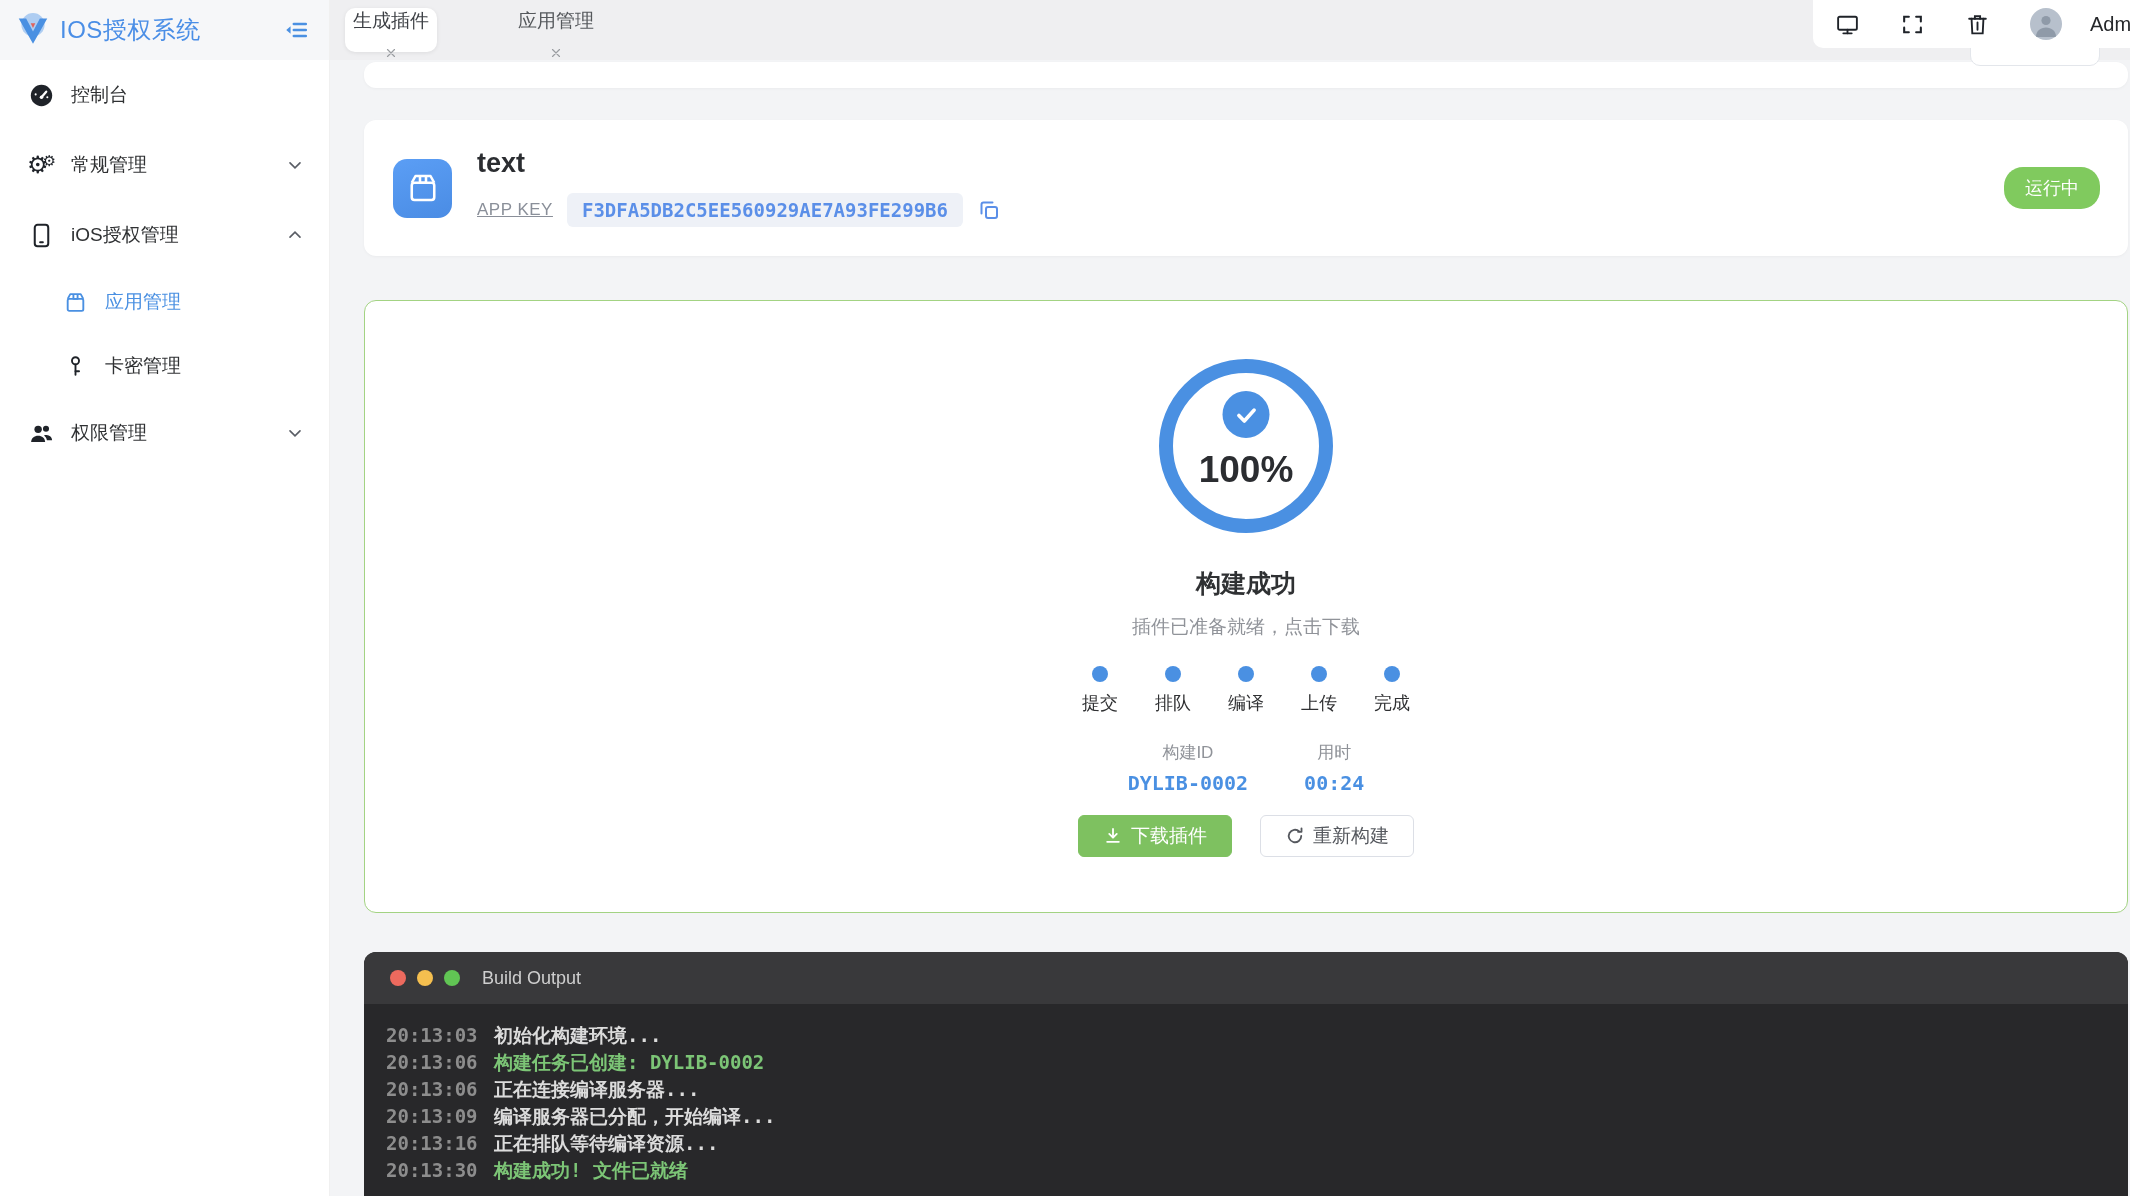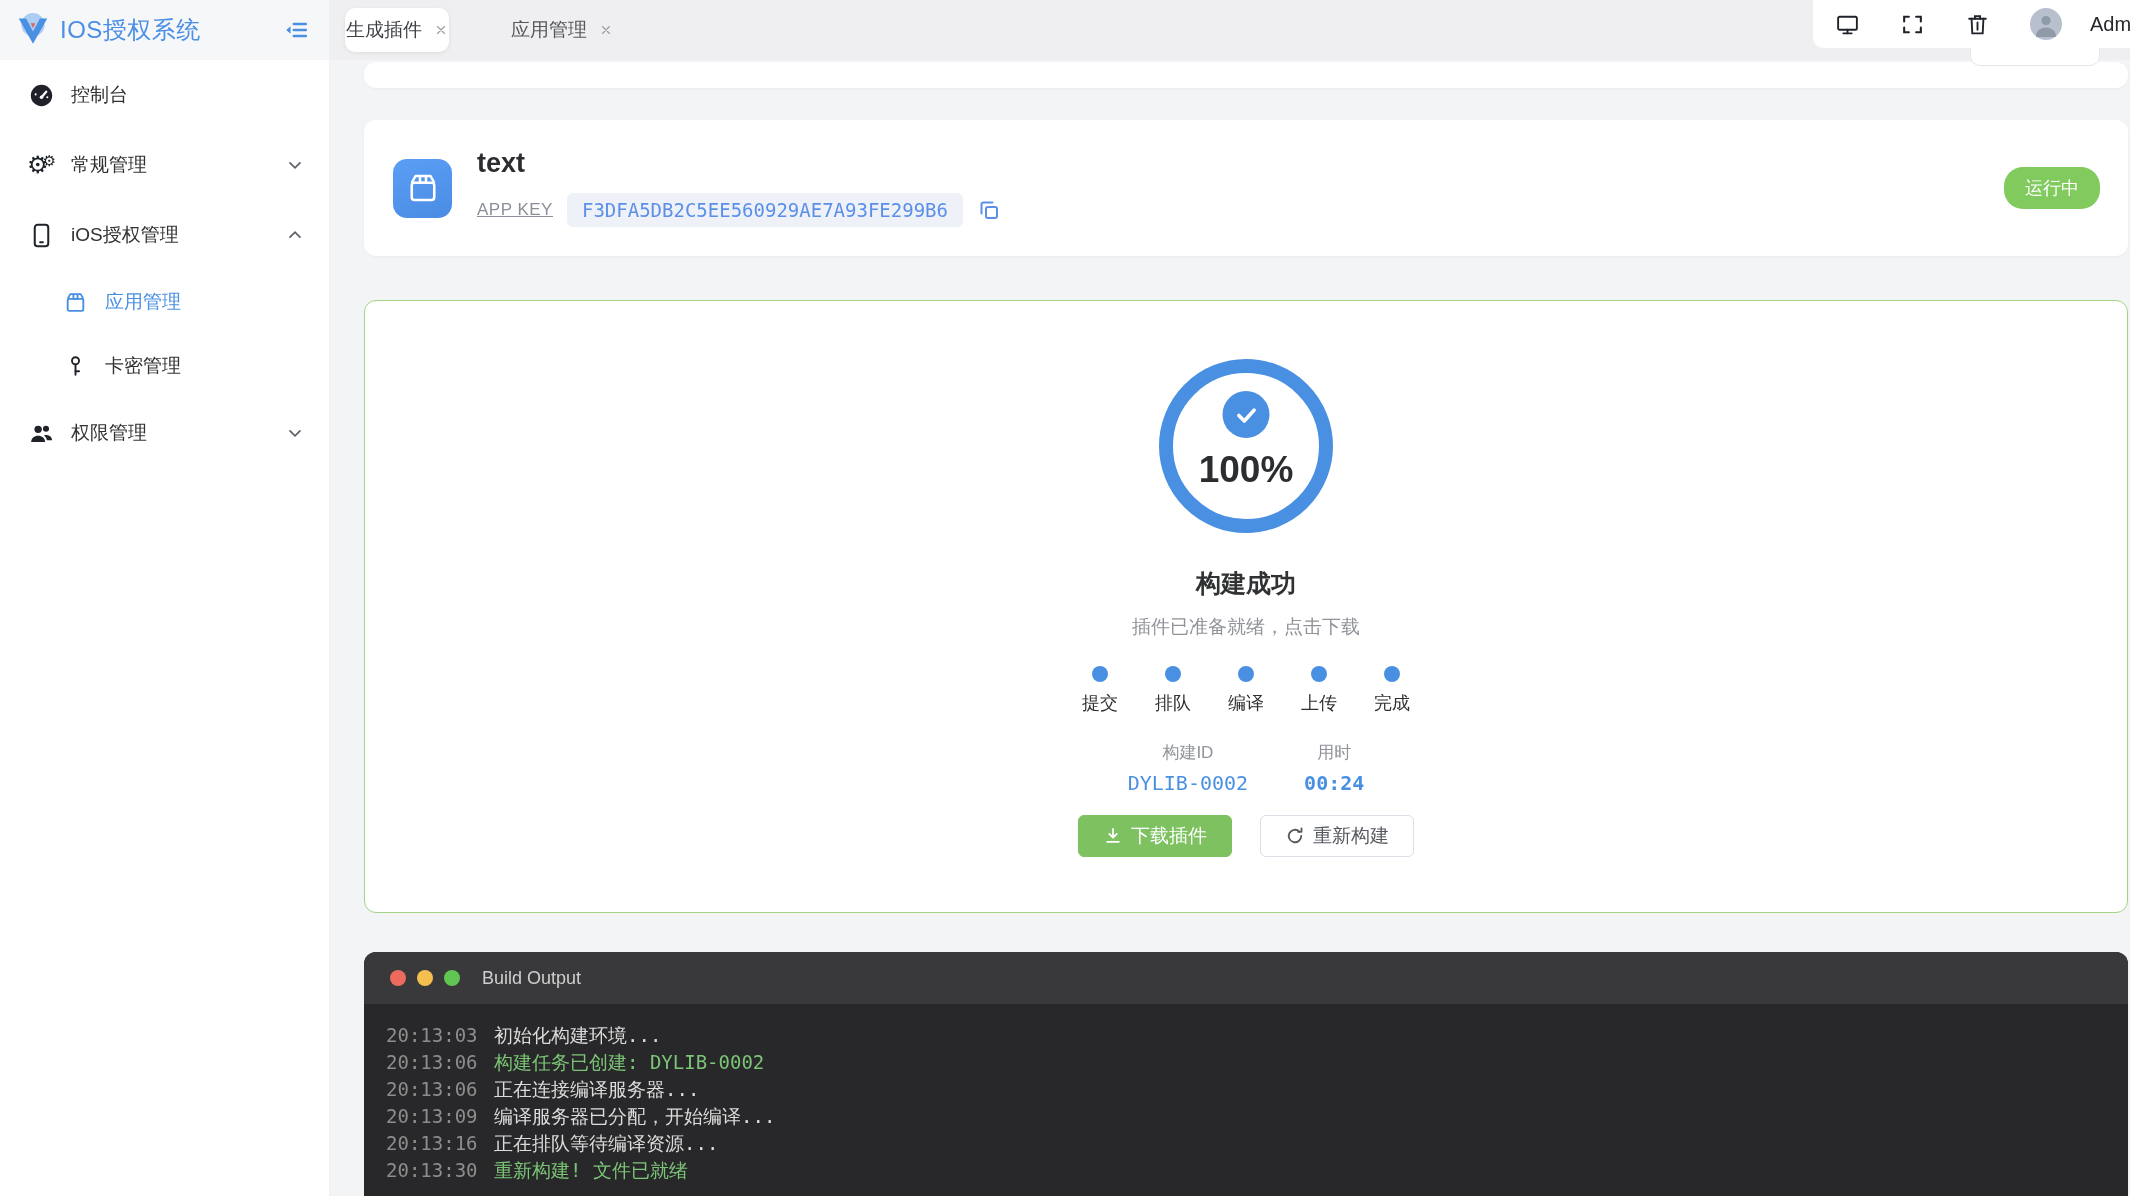--- a/index.html
+++ b/index.html
@@ -3,21 +3,21 @@
 <meta charset="utf-8">
 <style>
   * { margin:0; padding:0; box-sizing:border-box; }
   html,body { width:2130px; height:1196px; overflow:hidden; }
   body {
     font-family:"Liberation Sans", sans-serif;
     background:#f3f4f6;
     color:#303133;
     position:relative;
   }
-  .mono { font-family:"DejaVu Sans Mono", monospace; }
+  .mono { font-family:"DejaVu Sans Mono", monospace;font-weight:bold; }
 
   
   .sidebar {
     position:absolute; left:0; top:0; width:330px; height:1196px;
     background:#ffffff; border-right:1px solid #f0f0f0; z-index:5;
   }
   .logo-row {
     height:60px; background:#f6f7f9; display:flex; align-items:center;
     padding:0 18px 0 14px;
   }
@@ -37,21 +37,21 @@
   .gear-glyph { font-size:24px; line-height:1; }
   .gear-glyph-sm { font-size:15px; line-height:1; margin-left:-6px; margin-top:-10px; display:inline-block; }
 
   
   .topstrip {
     position:absolute; left:330px; top:0; right:0; height:60px;
     background:#efeff1; z-index:4;
   }
   .tab {
     position:absolute; top:8px; height:44px; display:flex; align-items:center;
-    gap:12px; padding:0 1px; font-size:19px; color:#55585c; cursor:pointer;
+    gap:12px; padding:0 8px; font-size:19px; color:#55585c; cursor:pointer;flex-direction:column;
   }
   .tab.active {
     background:#ffffff; border-radius:10px; color:#3c3f44;
     box-shadow:0 1px 4px rgba(0,0,0,0.08);
   }
   .tab-close { width:14px; height:14px; color:#9a9da1; cursor:pointer; }
   .dropdown-stub {
     position:absolute; top:0; right:30px; width:130px; height:66px;
     background:#ffffff; border:1px solid #e3e6eb; border-radius:10px; z-index:5;
   }
@@ -433,16 +433,16 @@
     <div class="log-line">
       <span class="log-time">20:13:09</span>
       <span class="log-msg">编译服务器已分配，开始编译...</span>
     </div>
     <div class="log-line">
       <span class="log-time">20:13:16</span>
       <span class="log-msg">正在排队等待编译资源...</span>
     </div>
     <div class="log-line success">
       <span class="log-time">20:13:30</span>
-      <span class="log-msg">重新构建! 文件已就绪</span>
+      <span class="log-msg">构建成功! 文件已就绪</span>
     </div>
   </div>
 </div>
 
 </body></html>

